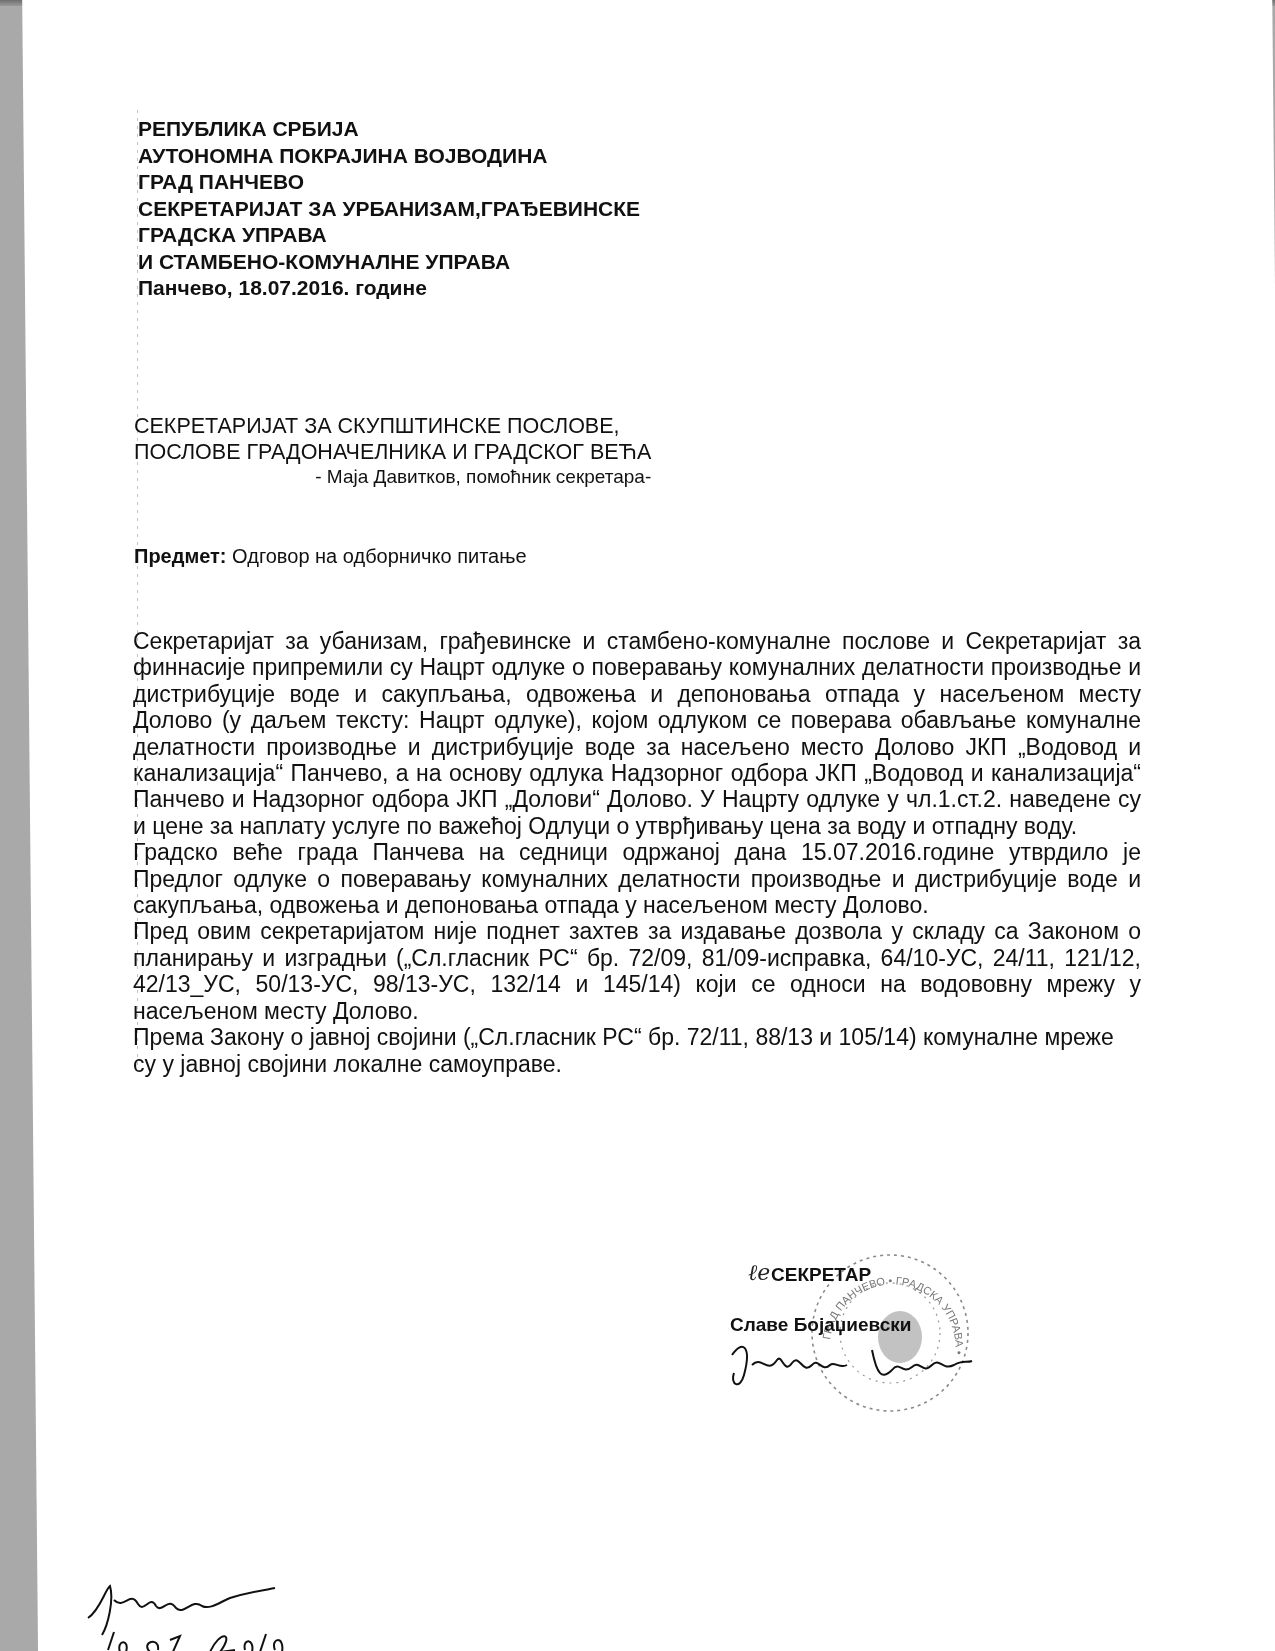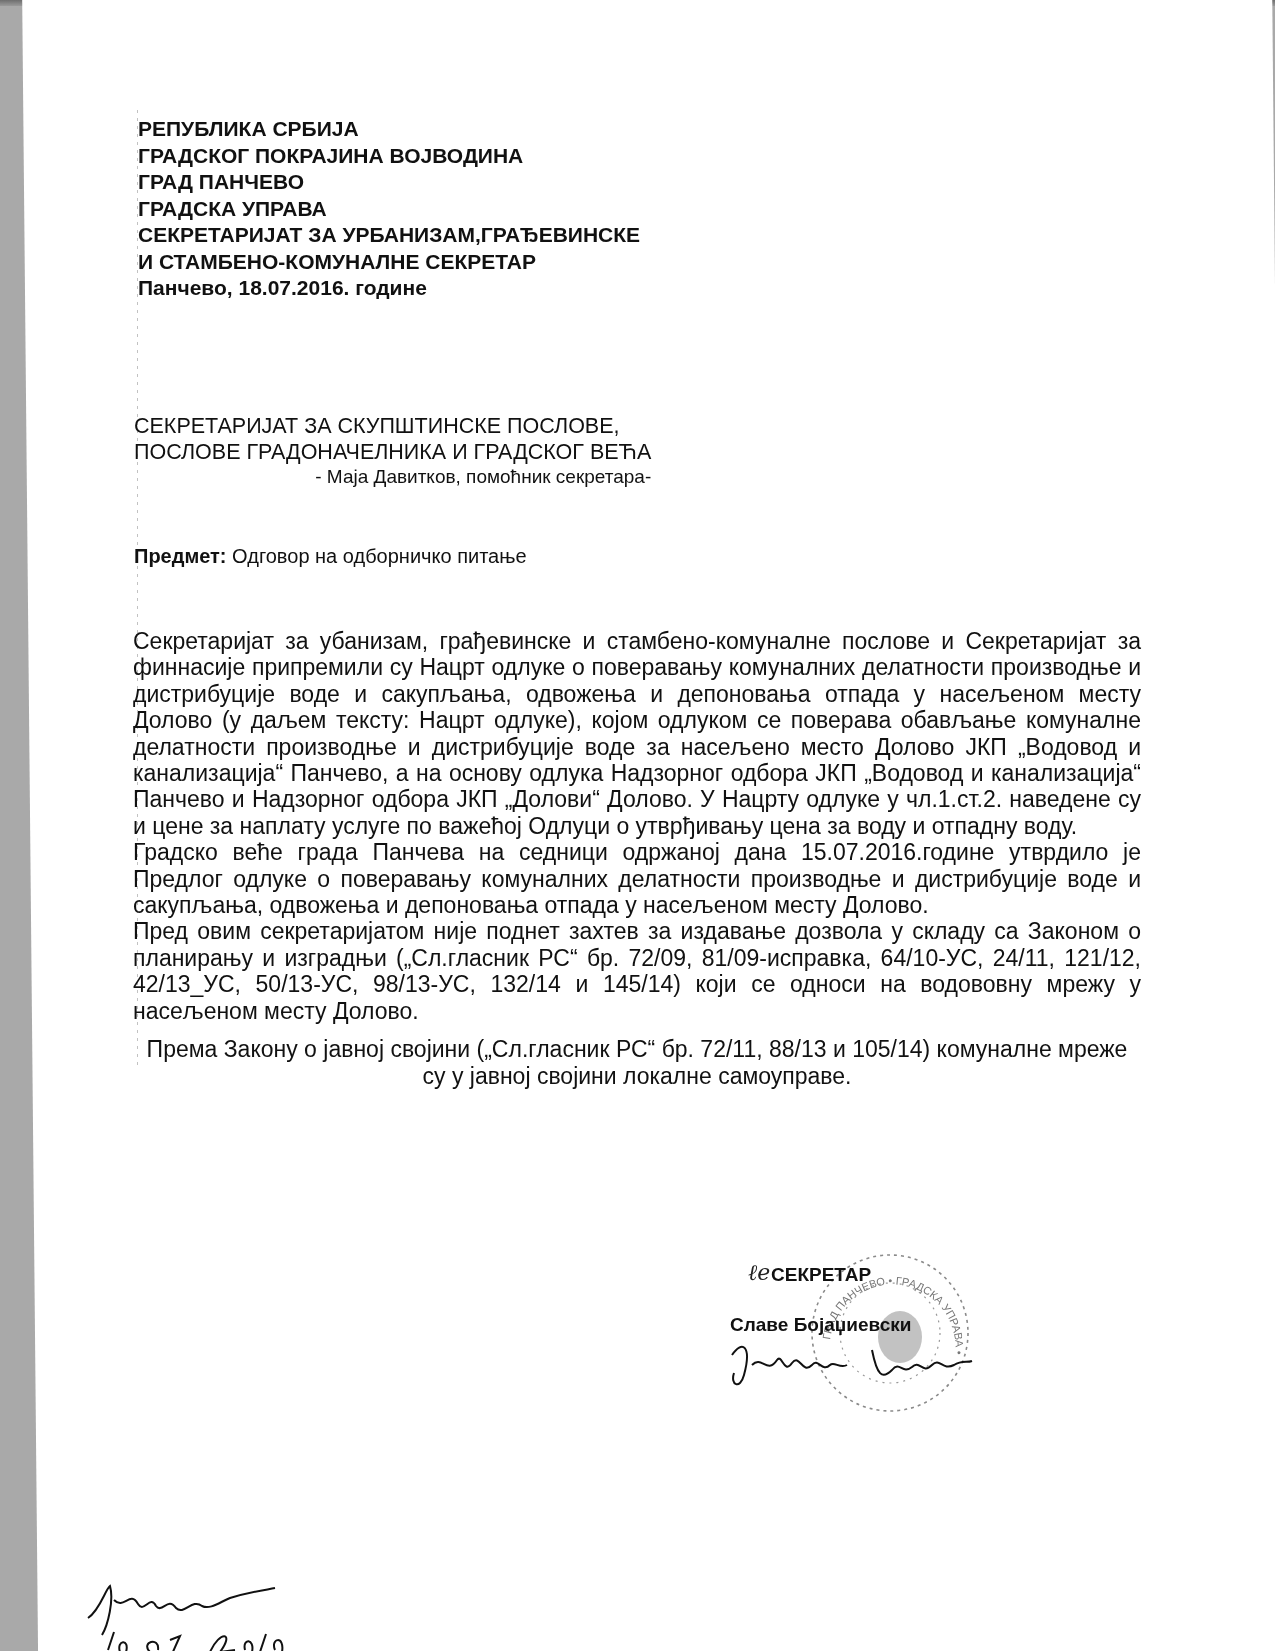--- a/index.html
+++ b/index.html
@@ -44,21 +44,21 @@
     position:absolute; left:134px; top:545px;
     font-size:20px; white-space:nowrap;
   }
   .subject b { font-weight:bold; }
   .body {
     position:absolute; left:133px; top:628px; width:1008px;
     font-size:23px; line-height:26.4px;
     text-align:justify;
   }
   .body p { margin:0; }
-  .body .last { text-align:center;margin-top:12px; }
+  .body .last { text-align:left; }
   .sig {
     position:absolute; left:720px; top:1252px;
     font-size:19px; font-weight:bold;
   }
   .sig .title { position:absolute; left:51px; top:12px; white-space:nowrap; }
   .sig .name { position:absolute; left:2px; top:62px; white-space:nowrap;margin-left:8px; }
   .sig .initials {
     position:absolute; left:28px; top:8px;
     font-family:"DejaVu Serif", serif; font-style:italic; font-weight:normal;
     font-size:22px; color:#222;
@@ -77,25 +77,25 @@
 <body>
 
 <div class="topband"></div>
 <div class="page"></div>
 
 <div class="content">
   <div class="margin-line"></div>
 
   <div class="header">
     <div>РЕПУБЛИКА СРБИЈА</div>
-    <div>ГРАДСКОГ ПОКРАЈИНА ВОЈВОДИНА</div>
+    <div>АУТОНОМНА ПОКРАЈИНА ВОЈВОДИНА</div>
     <div>ГРАД ПАНЧЕВО</div>
+    <div>СЕКРЕТАРИЈАТ ЗА  УРБАНИЗАМ,ГРАЂЕВИНСКЕ</div>
     <div>ГРАДСКА УПРАВА</div>
-    <div>СЕКРЕТАРИЈАТ ЗА  УРБАНИЗАМ,ГРАЂЕВИНСКЕ</div>
-    <div>И СТАМБЕНО-КОМУНАЛНЕ СЕКРЕТАР</div>
+    <div>И СТАМБЕНО-КОМУНАЛНЕ УПРАВА</div>
     <div>Панчево, 18.07.2016. године</div>
   </div>
 
   <div class="recipient">
     <div>СЕКРЕТАРИЈАТ ЗА СКУПШТИНСКЕ ПОСЛОВЕ,</div>
     <div>ПОСЛОВЕ ГРАДОНАЧЕЛНИКА И ГРАДСКОГ ВЕЋА</div>
     <div class="person">- Маја Давитков, помоћник секретара-</div>
   </div>
 
   <div class="subject">

